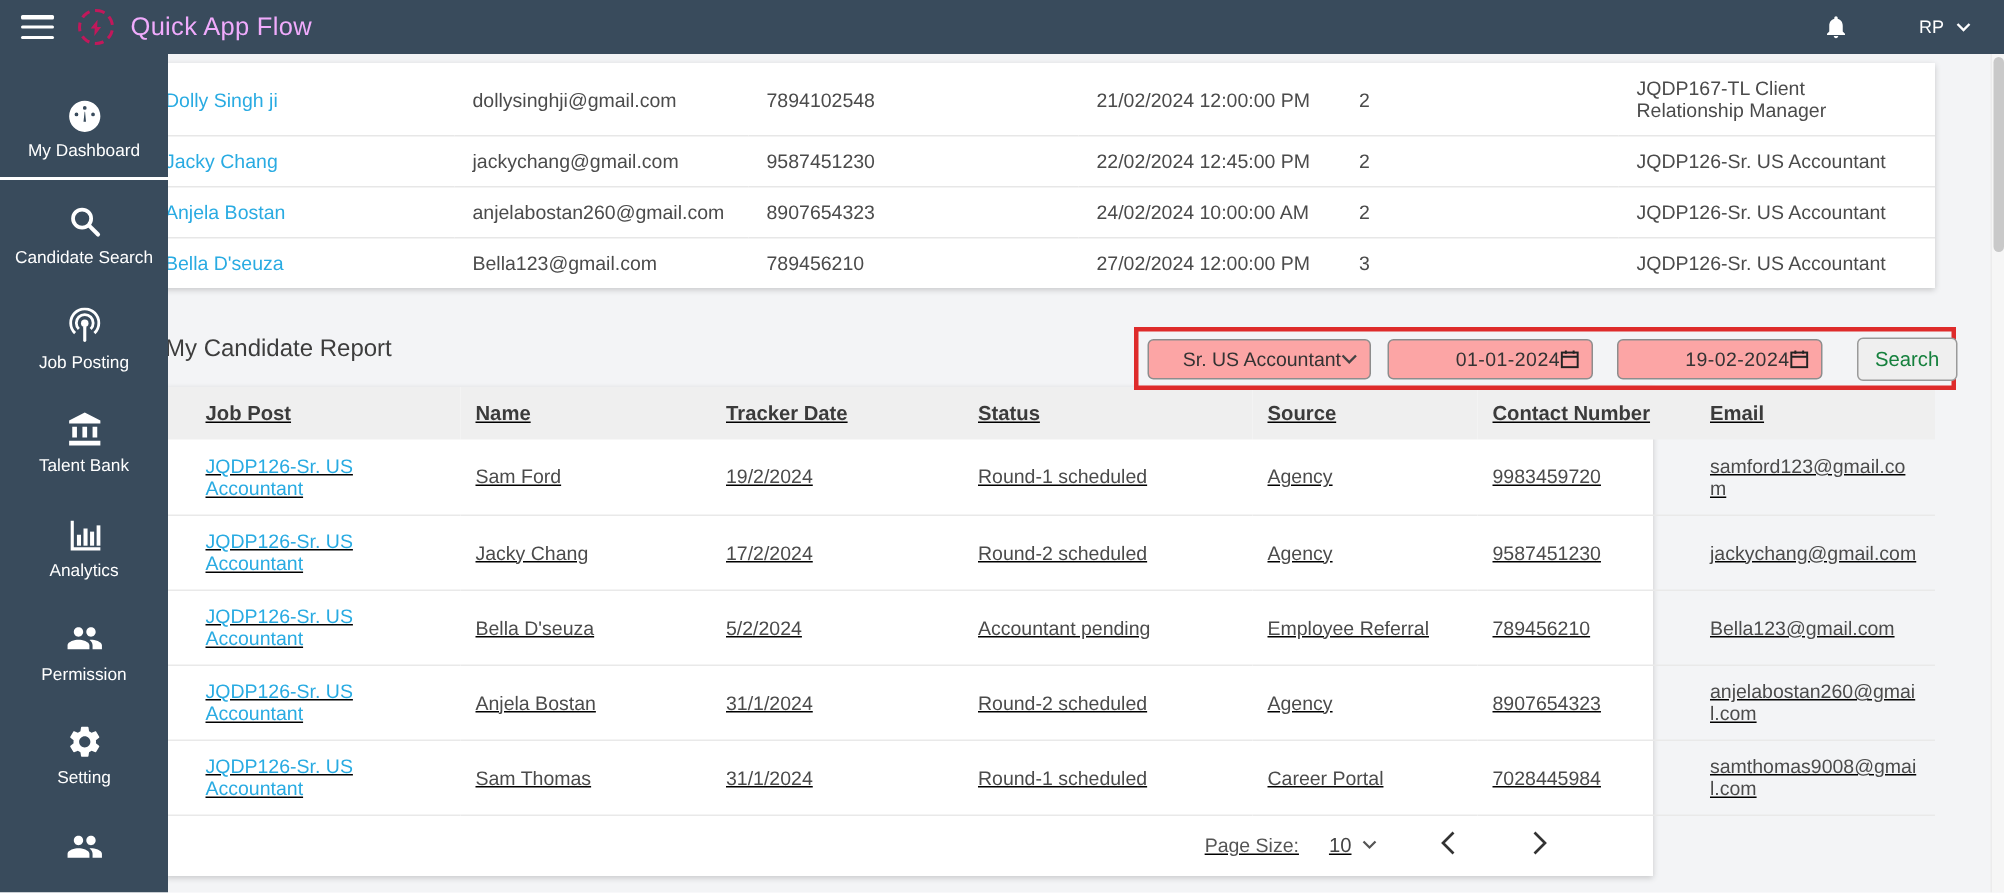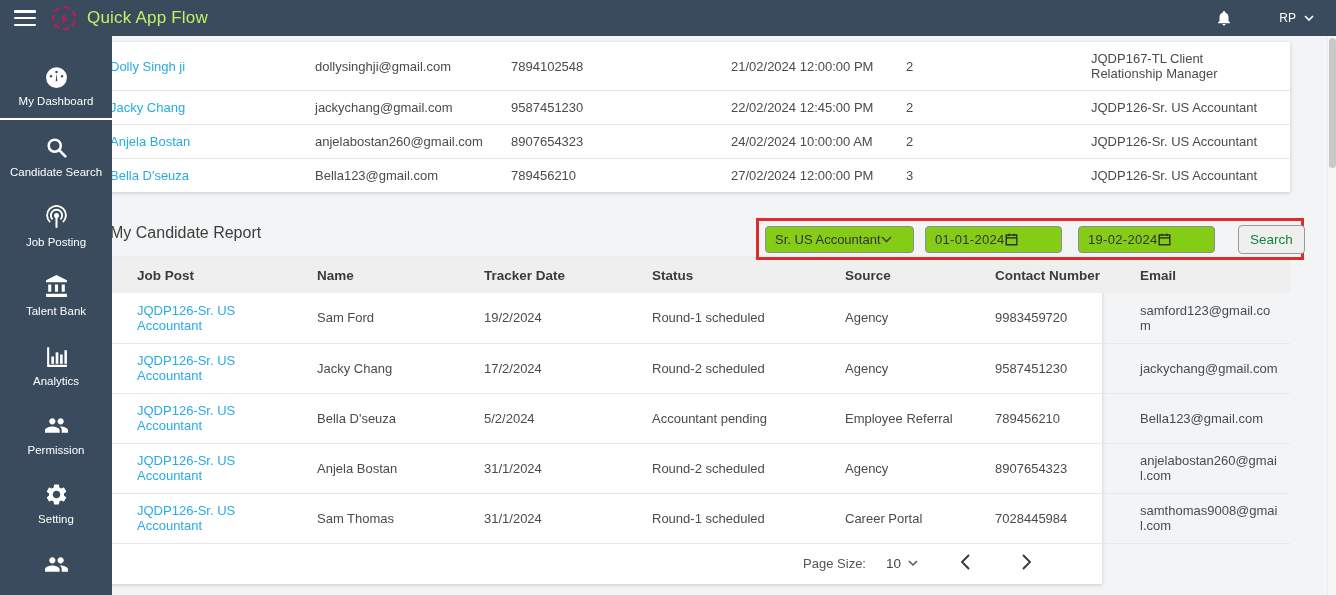--- a/index.html
+++ b/index.html
@@ -8,21 +8,21 @@
   .app { position:relative; width:1336px; height:595px; background:#f3f4f6; }
 
   
   .header { position:absolute; left:0; top:0; width:1336px; height:36px;
             background:#394b5c; display:flex; align-items:center; z-index:30; }
   .hamburger { width:22px; height:16px; margin-left:14px; display:flex; flex-direction:column;
                justify-content:space-between; cursor:pointer; }
   .hamburger span { display:block; height:2.5px; background:#fff; border-radius:1px; }
   .logo { width:24px; height:24px; margin-left:16px; border-radius:50%;
           border:2px dashed #c2185b; display:flex; align-items:center; justify-content:center; }
-  .app-title { color:#bef264; font-size:17px; margin-left:11px; letter-spacing:.2px; }
+  .app-title { color:#f0abfc; font-size:17px; margin-left:11px; letter-spacing:.2px; }
   .header-right { margin-left:auto; display:flex; align-items:center; gap:46px; margin-right:22px; }
   .bell { width:18px; height:18px; cursor:pointer; }
   .user-chip { color:#fff; font-size:12px; display:flex; align-items:center; gap:8px; cursor:pointer; }
 
   
   .sidebar { position:absolute; left:0; top:36px; width:112px; height:559px;
              background:#394b5c; z-index:20; display:flex; flex-direction:column; align-items:center;
              padding-top:22px; }
   .side-item { width:100%; display:flex; flex-direction:column; align-items:center;
                color:#fff; cursor:pointer; padding:6px 2px 10px 2px; margin-bottom:9px; }
@@ -43,33 +43,33 @@
   .card-top td { padding:9px 12px; border-bottom:1px solid #e7e7e7; }
   .card-top tr:last-child td { border-bottom:none; }
   .link { color:#29abe2; cursor:pointer; }
 
   
   .report-title { position:absolute; left:110px; top:224px; font-size:16px; color:#3d3d3d; }
 
   .annotation-box { position:absolute; left:756px; top:218px; width:548px; height:42px;
                     border:3px solid #de2b2b; pointer-events:none; z-index:40; }
 
-  .ctrl { position:absolute; height:27px; background:#84cc16; border:1.5px solid #8d8d8d;
-          border-radius:4px; display:flex; align-items:center; justify-content:flex-start;
+  .ctrl { position:absolute; height:27px; background:#fca5a5; border:1.5px solid #8d8d8d;
+          border-radius:4px; display:flex; align-items:center; justify-content:flex-end;
           font-size:13px; color:#333; padding:0 8px 0 9px; cursor:pointer; z-index:41; }
   .ctrl .caret, .ctrl .cal { flex:0 0 auto; }
   .select-job { left:765px; top:226px; width:149px; }
   .date-from  { left:925px; top:226px; width:137px; letter-spacing:.3px; }
   .date-to    { left:1078px; top:226px; width:137px; letter-spacing:.3px; }
   .search-btn { position:absolute; left:1238px; top:225px; height:29px; padding:0 11px;
                 background:#efefef; border:1.5px solid #9a9a9a; border-radius:4px;
                 font-size:13.5px; color:#15803d; cursor:pointer; z-index:41;
                 font-family:"Liberation Sans", sans-serif; }
 
-  .card-report { left:110px; top:258px; width:992px; }
+  .card-report { left:110px; top:258px; width:992px;text-decoration:underline; }
   .card-report thead th { background:#efefef; font-weight:bold; color:#3b3b3b;
                           padding:10px 10px; font-size:13.5px; }
   .card-report td { padding:8px 10px; border-bottom:1px solid #e9e9e9; height:50px; }
   .card-report th:first-child, .card-report td:first-child { padding-left:27px; }
   .email-cell { word-break:break-all; }
 
   .report-footer { display:flex; align-items:center; justify-content:flex-end;
                    height:40px; padding-right:62px; gap:20px; }
   .pagesize-label { font-size:13px; color:#555;text-align:center; }
   .pagesize-select { display:flex; align-items:center; gap:7px; font-size:13.5px; color:#444; cursor:pointer; }

